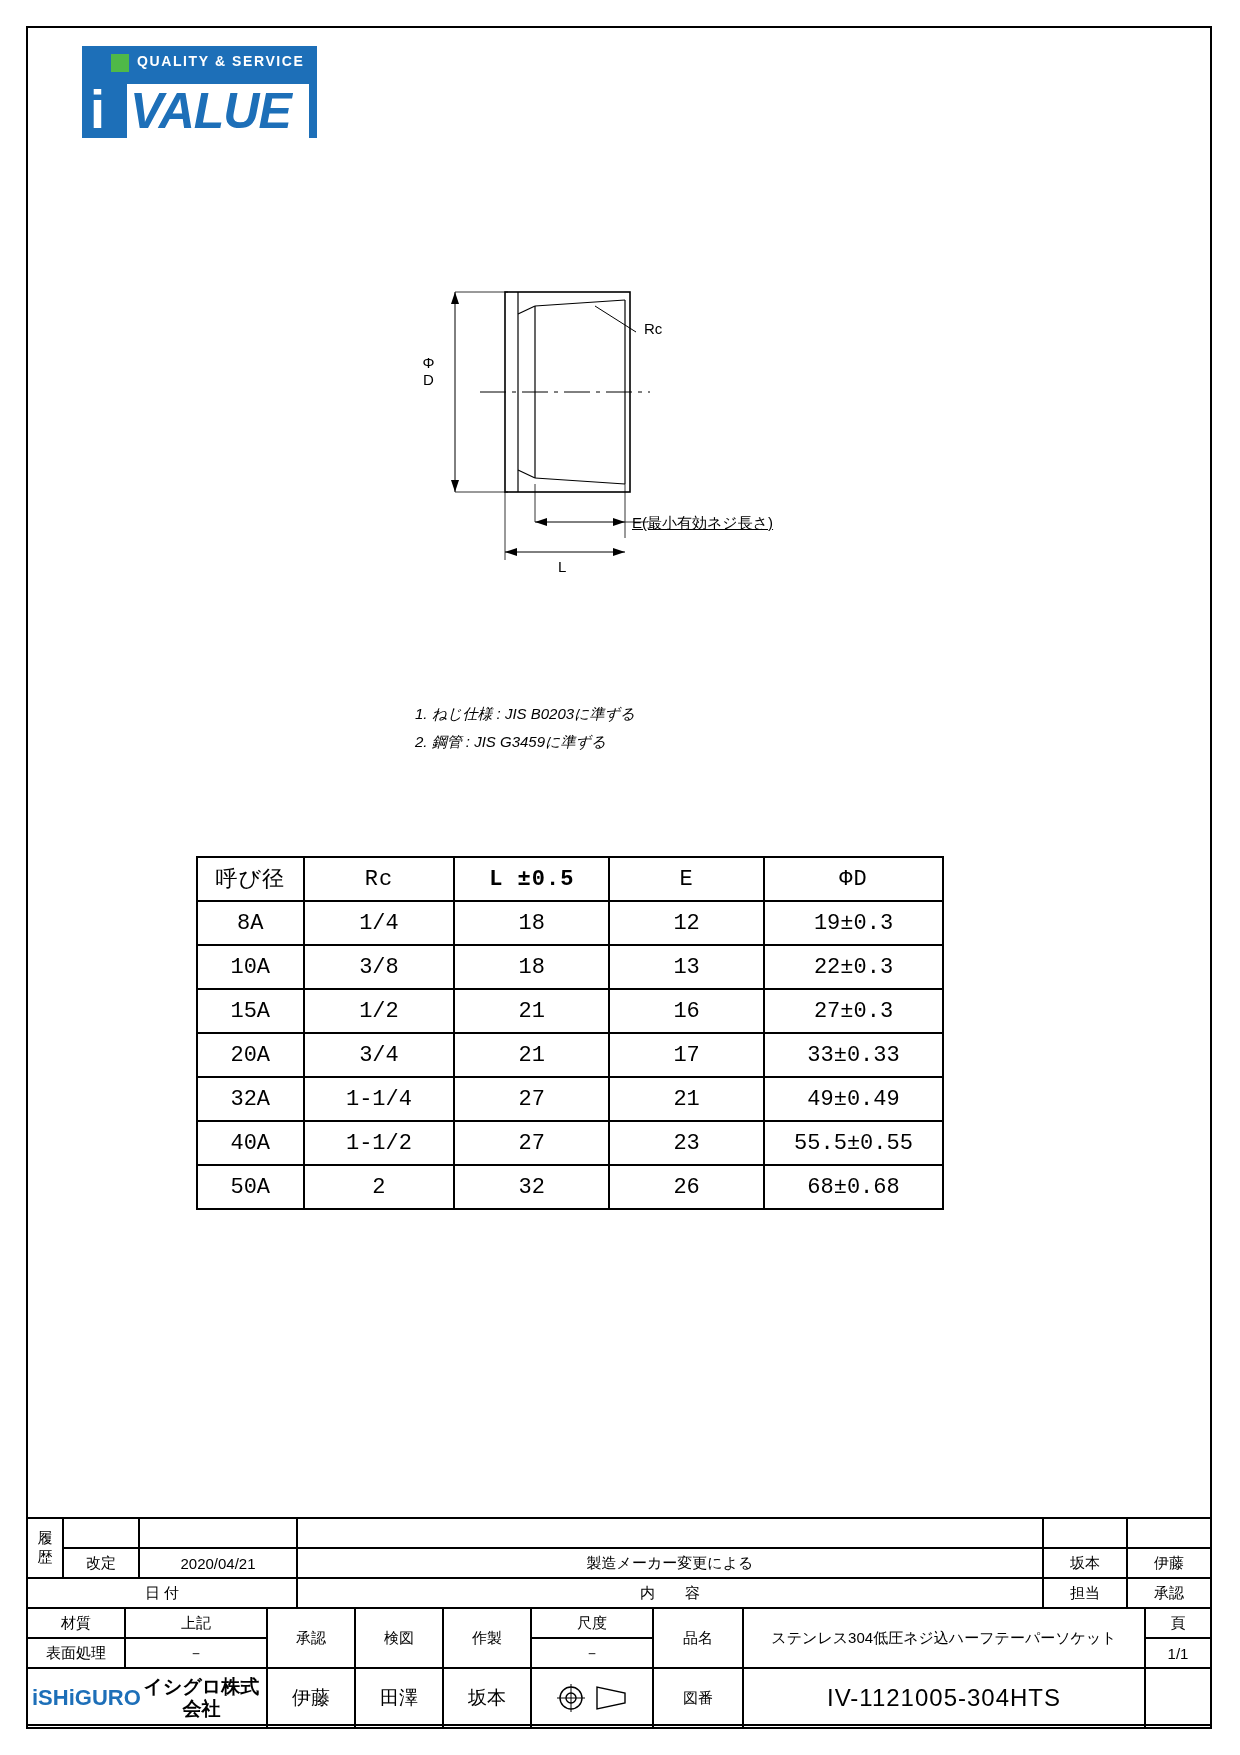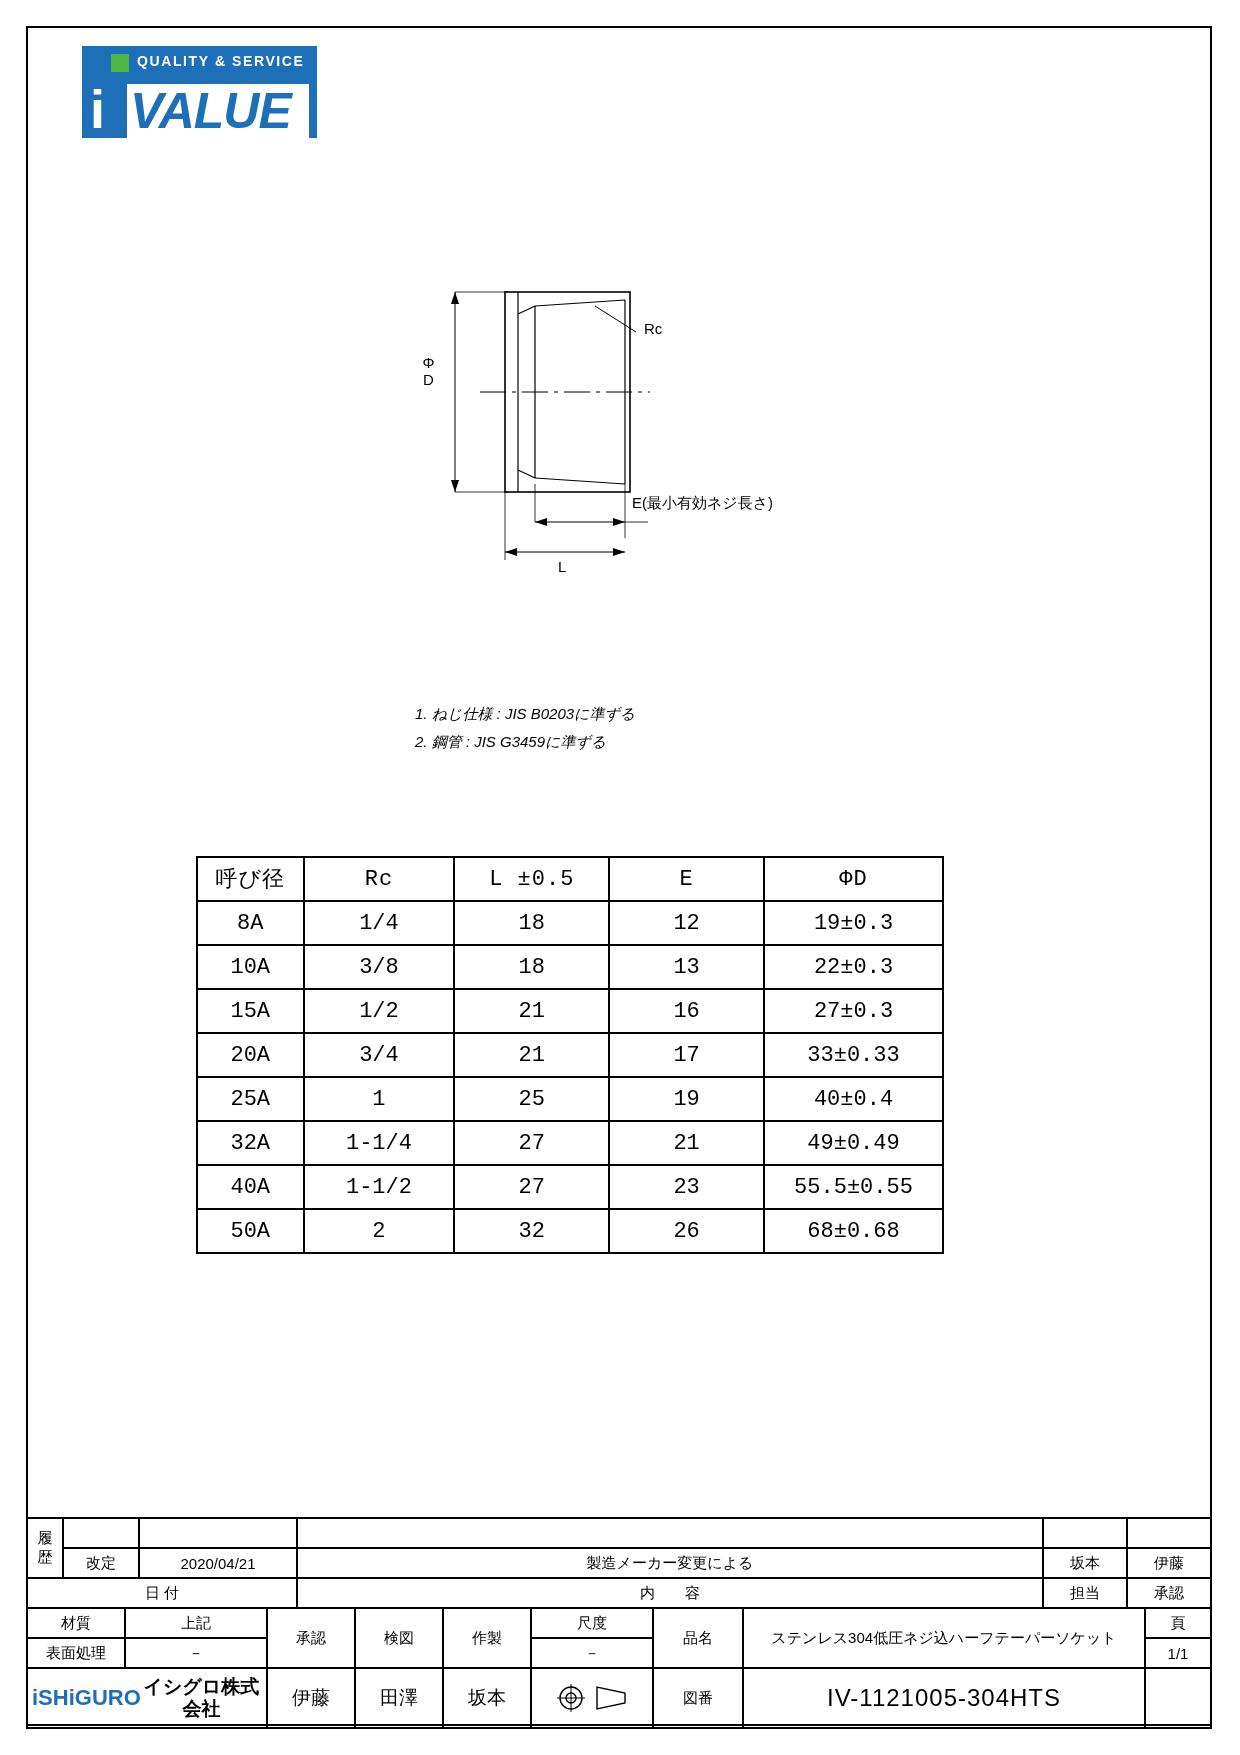--- a/index.html
+++ b/index.html
@@ -24,21 +24,21 @@
 
   .notes{position:absolute;left:415px;top:700px;font-size:15px;line-height:28px;font-style:italic;}
   .notes div{white-space:nowrap;}
 
   
   .spec{position:absolute;left:196px;top:856px;width:748px;border-collapse:collapse;font-family:"Liberation Mono","DejaVu Sans Mono",monospace;}
   .spec td,.spec th{border:2px solid #000;text-align:center;font-weight:normal;font-size:22px;padding:5px 0;height:32px;}
   .spec th{font-size:22px;letter-spacing:1px;}
   .spec .c0{width:104px;border-radius:7px;}
   .spec .c1{width:148px;}
-  .spec .c2{width:152px;}
+  .spec .c2{width:152px;font-weight:bold;}
   .spec .c3{width:152px;}
   .spec .c4{width:176px;}
 
   
   .tb{position:absolute;left:26px;bottom:26px;width:1186px;}
   .tb table{border-collapse:collapse;width:100%;}
   .tb td{border:2px solid #000;font-size:15px;text-align:center;padding:2px 4px;font-family:"Liberation Sans",sans-serif;}
   .tb .vlabel{width:26px;font-size:15px;}
   .tb .tall{height:30px;}
   .xsmall{font-size:12px;}
@@ -97,21 +97,21 @@
       <polygon points="225,252 213,248 213,256" fill="#000"></polygon>
       <line x1="225" y1="252" x2="248" y2="252" stroke="#000" stroke-width="0.8"></line>
 
       <line x1="105" y1="222" x2="105" y2="290" stroke="#000" stroke-width="0.8"></line>
       <line x1="105" y1="282" x2="225" y2="282" stroke="#000" stroke-width="1"></line>
       <polygon points="105,282 117,278 117,286" fill="#000"></polygon>
       <polygon points="225,282 213,278 213,286" fill="#000"></polygon>
     </svg>
     <div class="dim-label vert" style="left:20px;top:84px;">ΦD</div>
     <div class="dim-label" style="left:244px;top:50px;">Rc</div>
-    <div class="dim-label" style="left:232px;top:224px;white-space:nowrap;">E(最小有効ネジ長さ)</div>
+    <div class="dim-label" style="left:232px;top:244px;white-space:nowrap;text-decoration:underline;">E(最小有効ネジ長さ)</div>
     <div class="dim-label" style="left:158px;top:288px;">L</div>
   </div>
 
   <div class="notes">
     <div>1. ねじ仕様 : JIS B0203に準ずる</div>
     <div>2. 鋼管 : JIS G3459に準ずる</div>
   </div>
 
   <table class="spec">
     <tbody>
@@ -142,27 +142,20 @@
       <td>21</td>
       <td>16</td>
       <td>27±0.3</td>
     </tr>
     <tr>
       <td>20A</td>
       <td>3/4</td>
       <td>21</td>
       <td>17</td>
       <td>33±0.33</td>
-    </tr>
-    <tr>
-      <td>25A</td>
-      <td>1</td>
-      <td>25</td>
-      <td>19</td>
-      <td>40±0.4</td>
     </tr>
     <tr>
       <td>32A</td>
       <td>1-1/4</td>
       <td>27</td>
       <td>21</td>
       <td>49±0.49</td>
     </tr>
     <tr>
       <td>40A</td>

